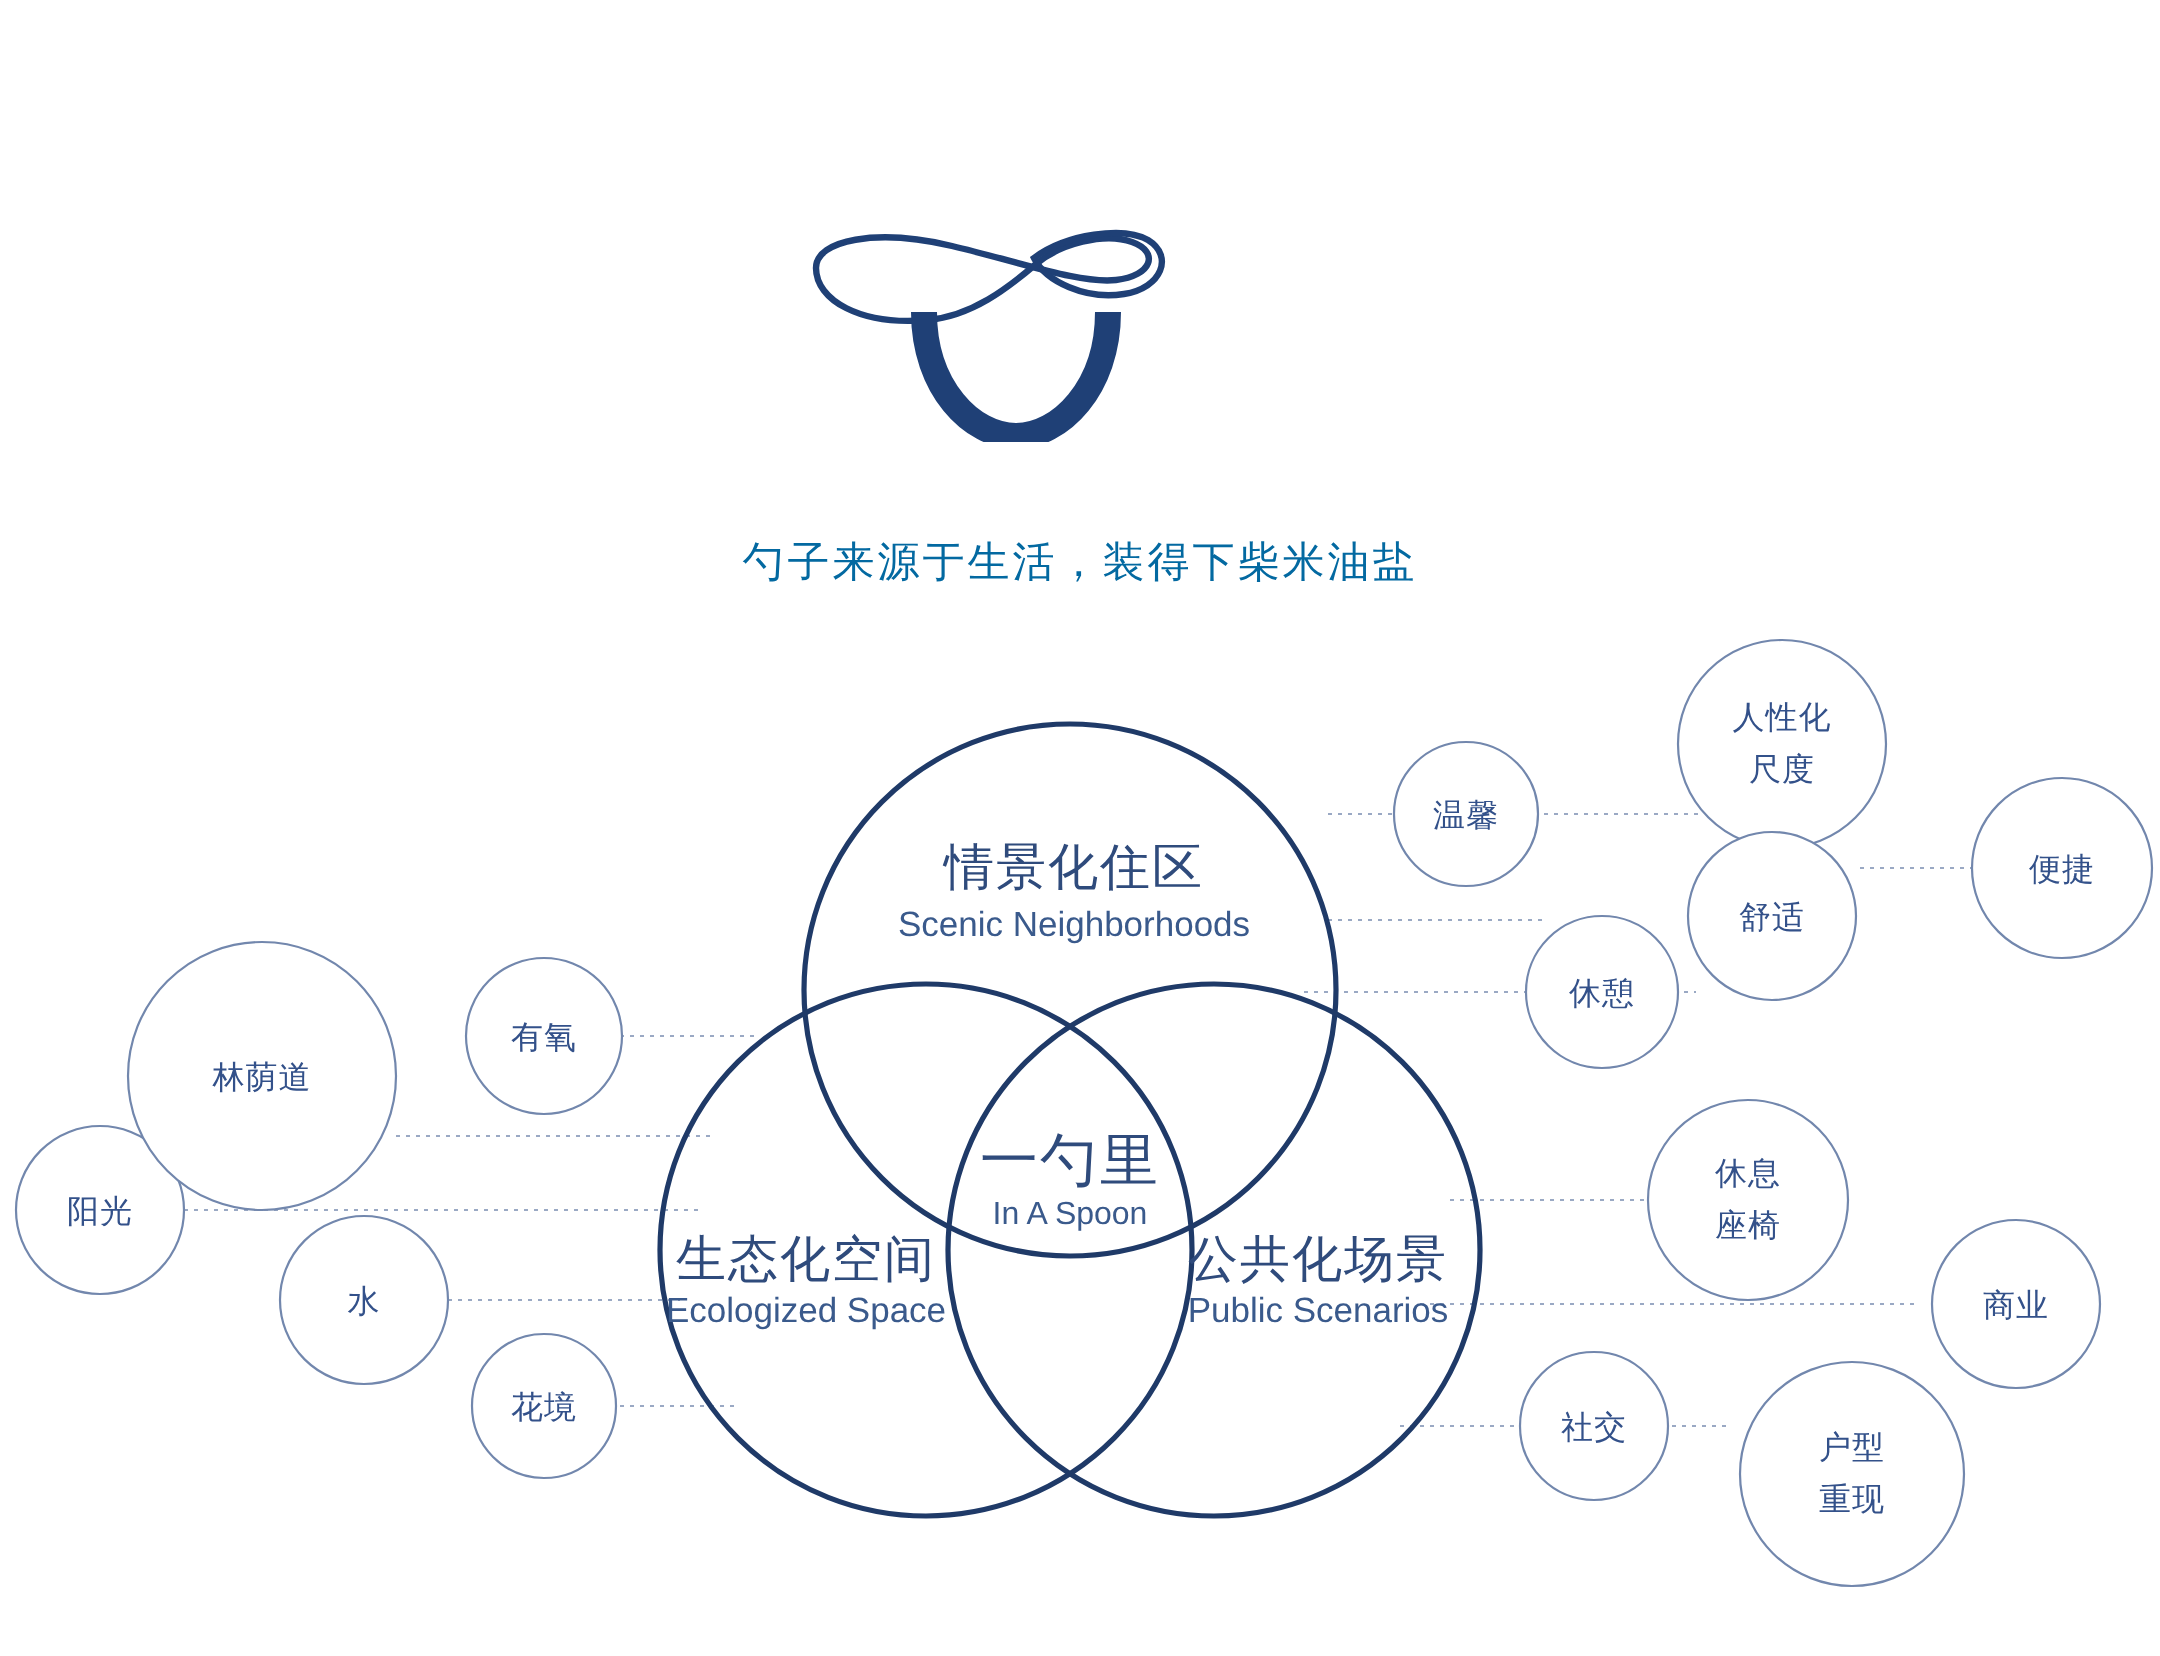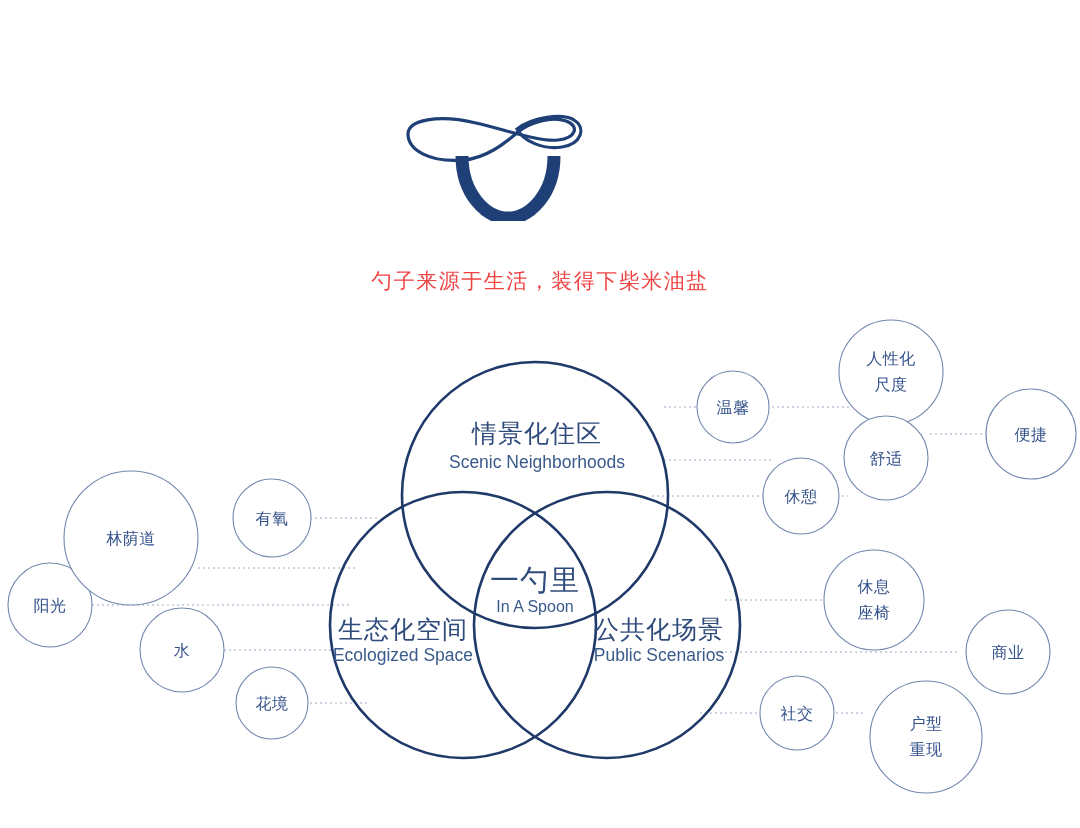--- a/index.html
+++ b/index.html
@@ -31,21 +31,21 @@
   }
 
   #tagline {
     position: absolute;
     left: 0;
     top: 267px;
     width: 1080px;
     text-align: center;
     font-size: 21px;
     letter-spacing: 1.5px;
-    color: #ef4444;
+    color: #0369a1;
     font-family: Liberation Serif, serif;
     white-space: pre;
   }
 
   #diagram {
     position: absolute;
     left: 0;
     top: 300px;
     width: 1080px;
     height: 528px;

